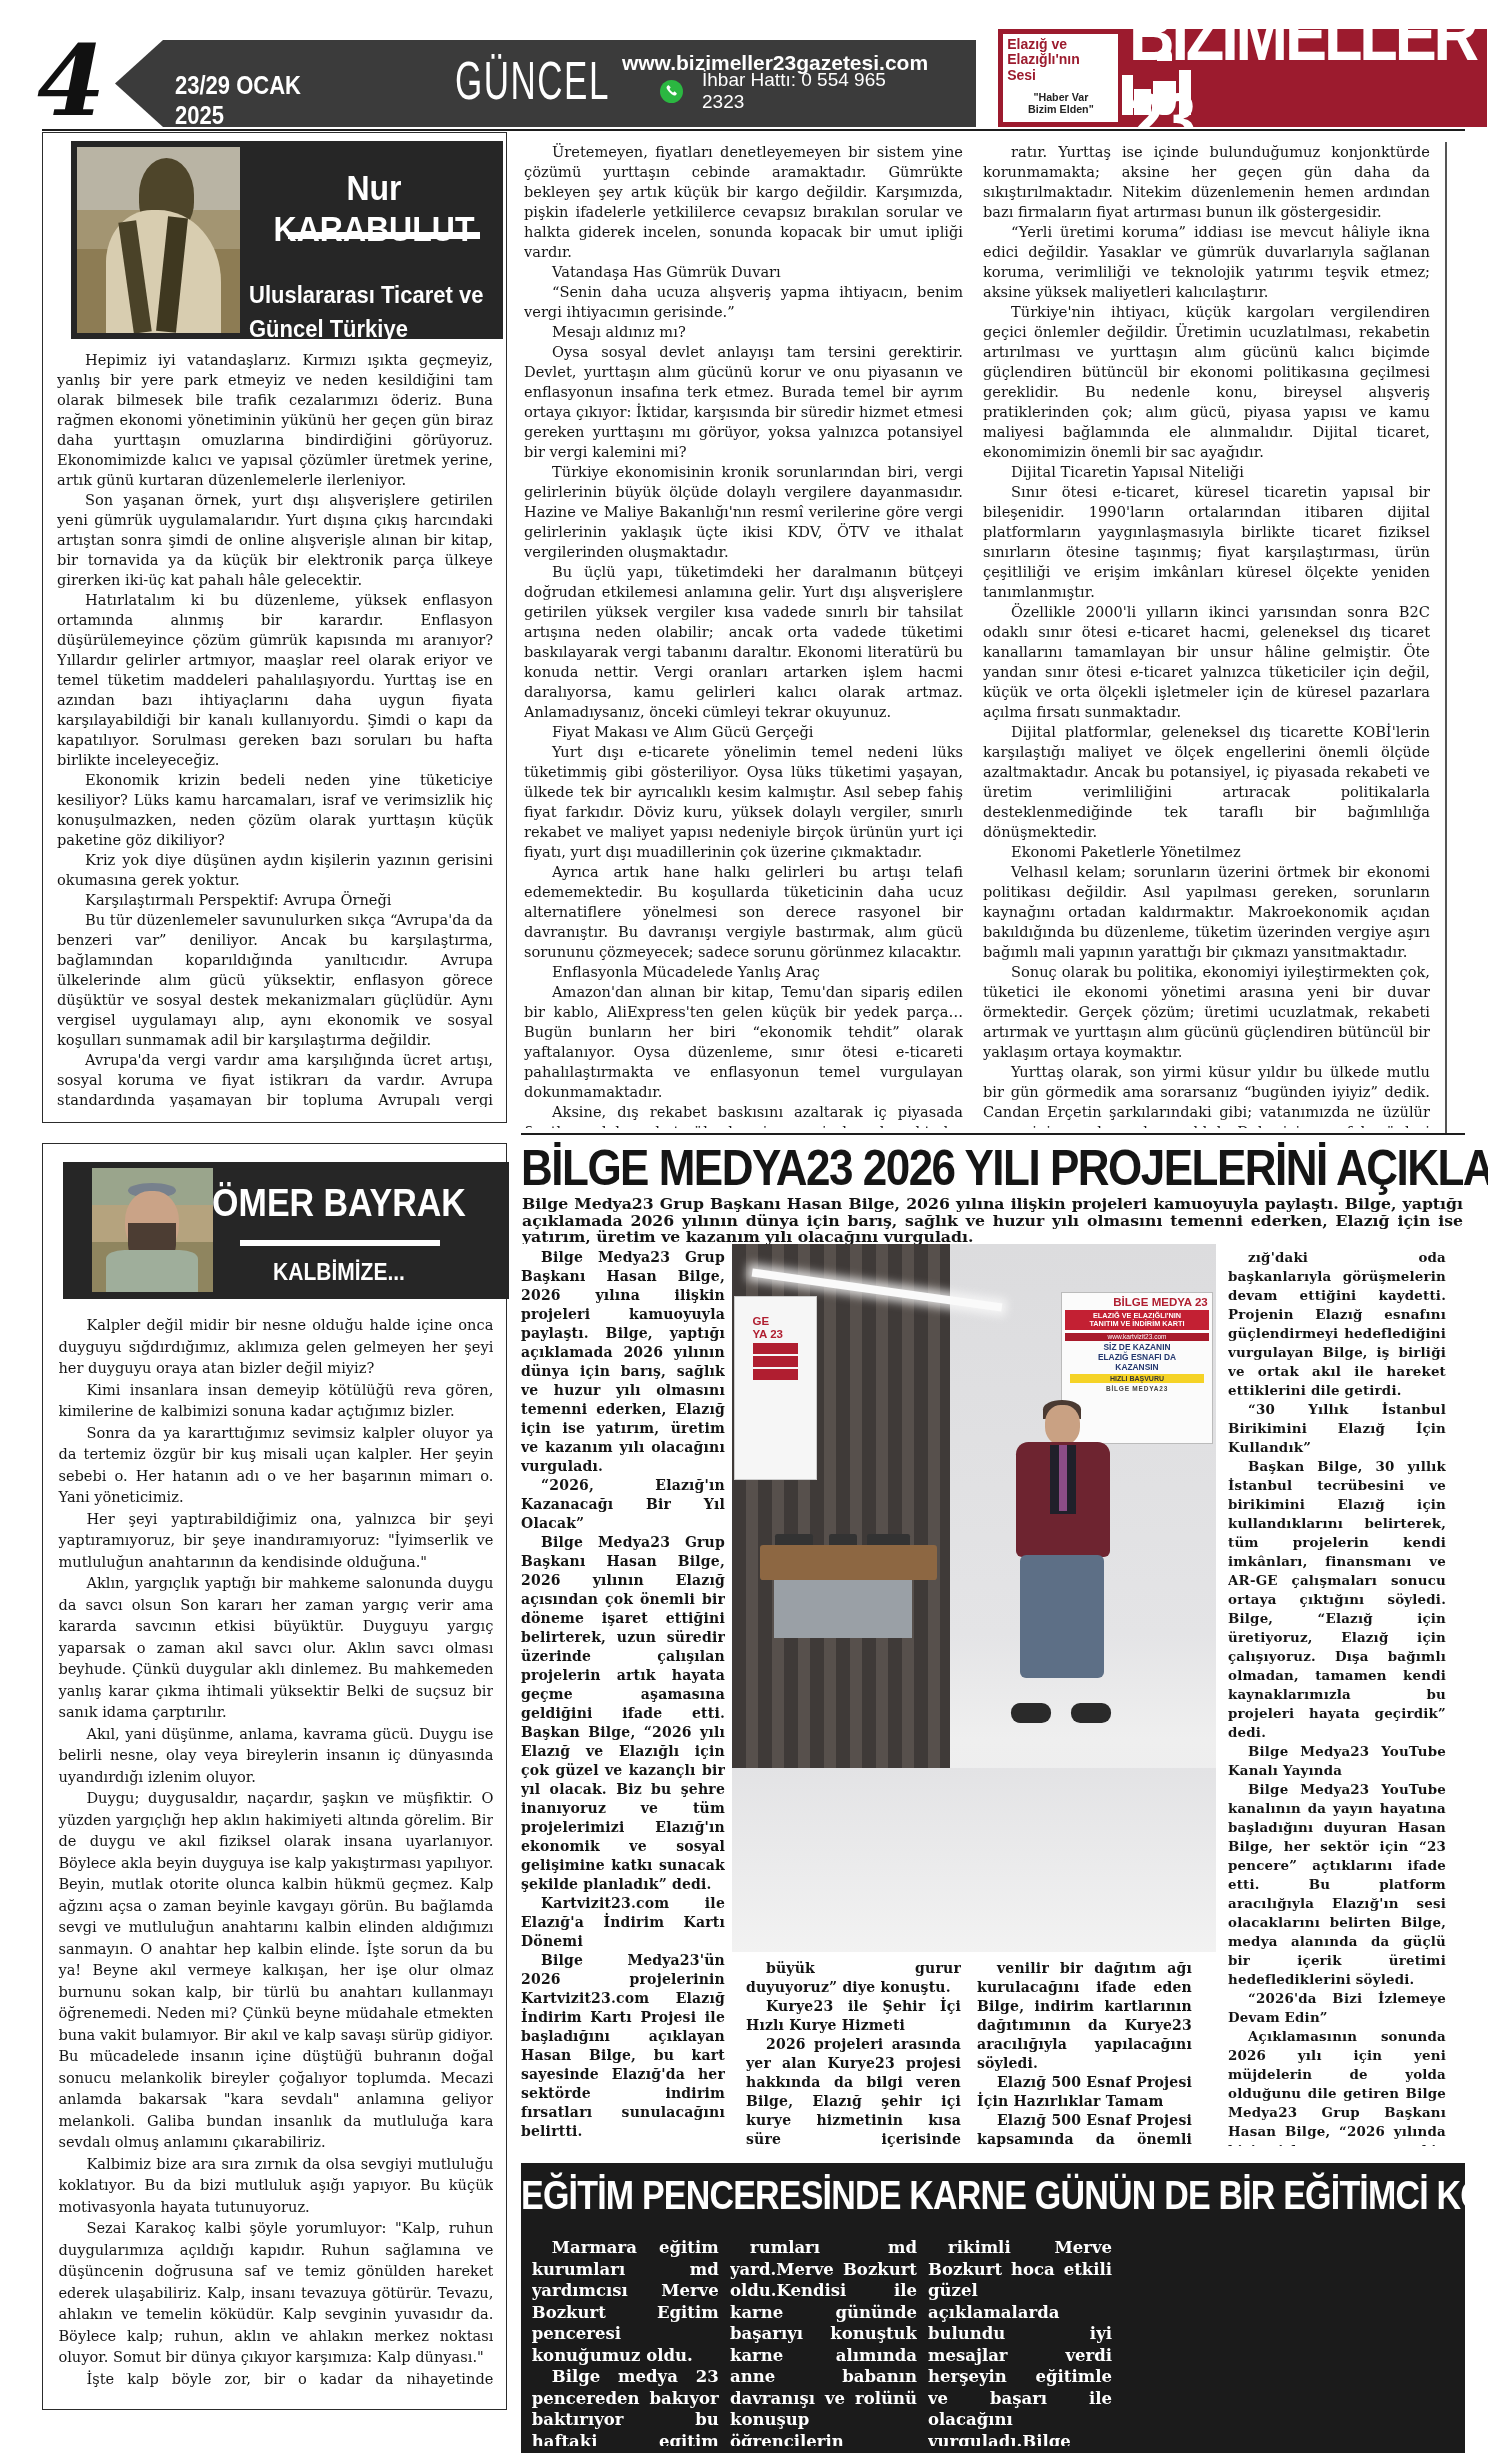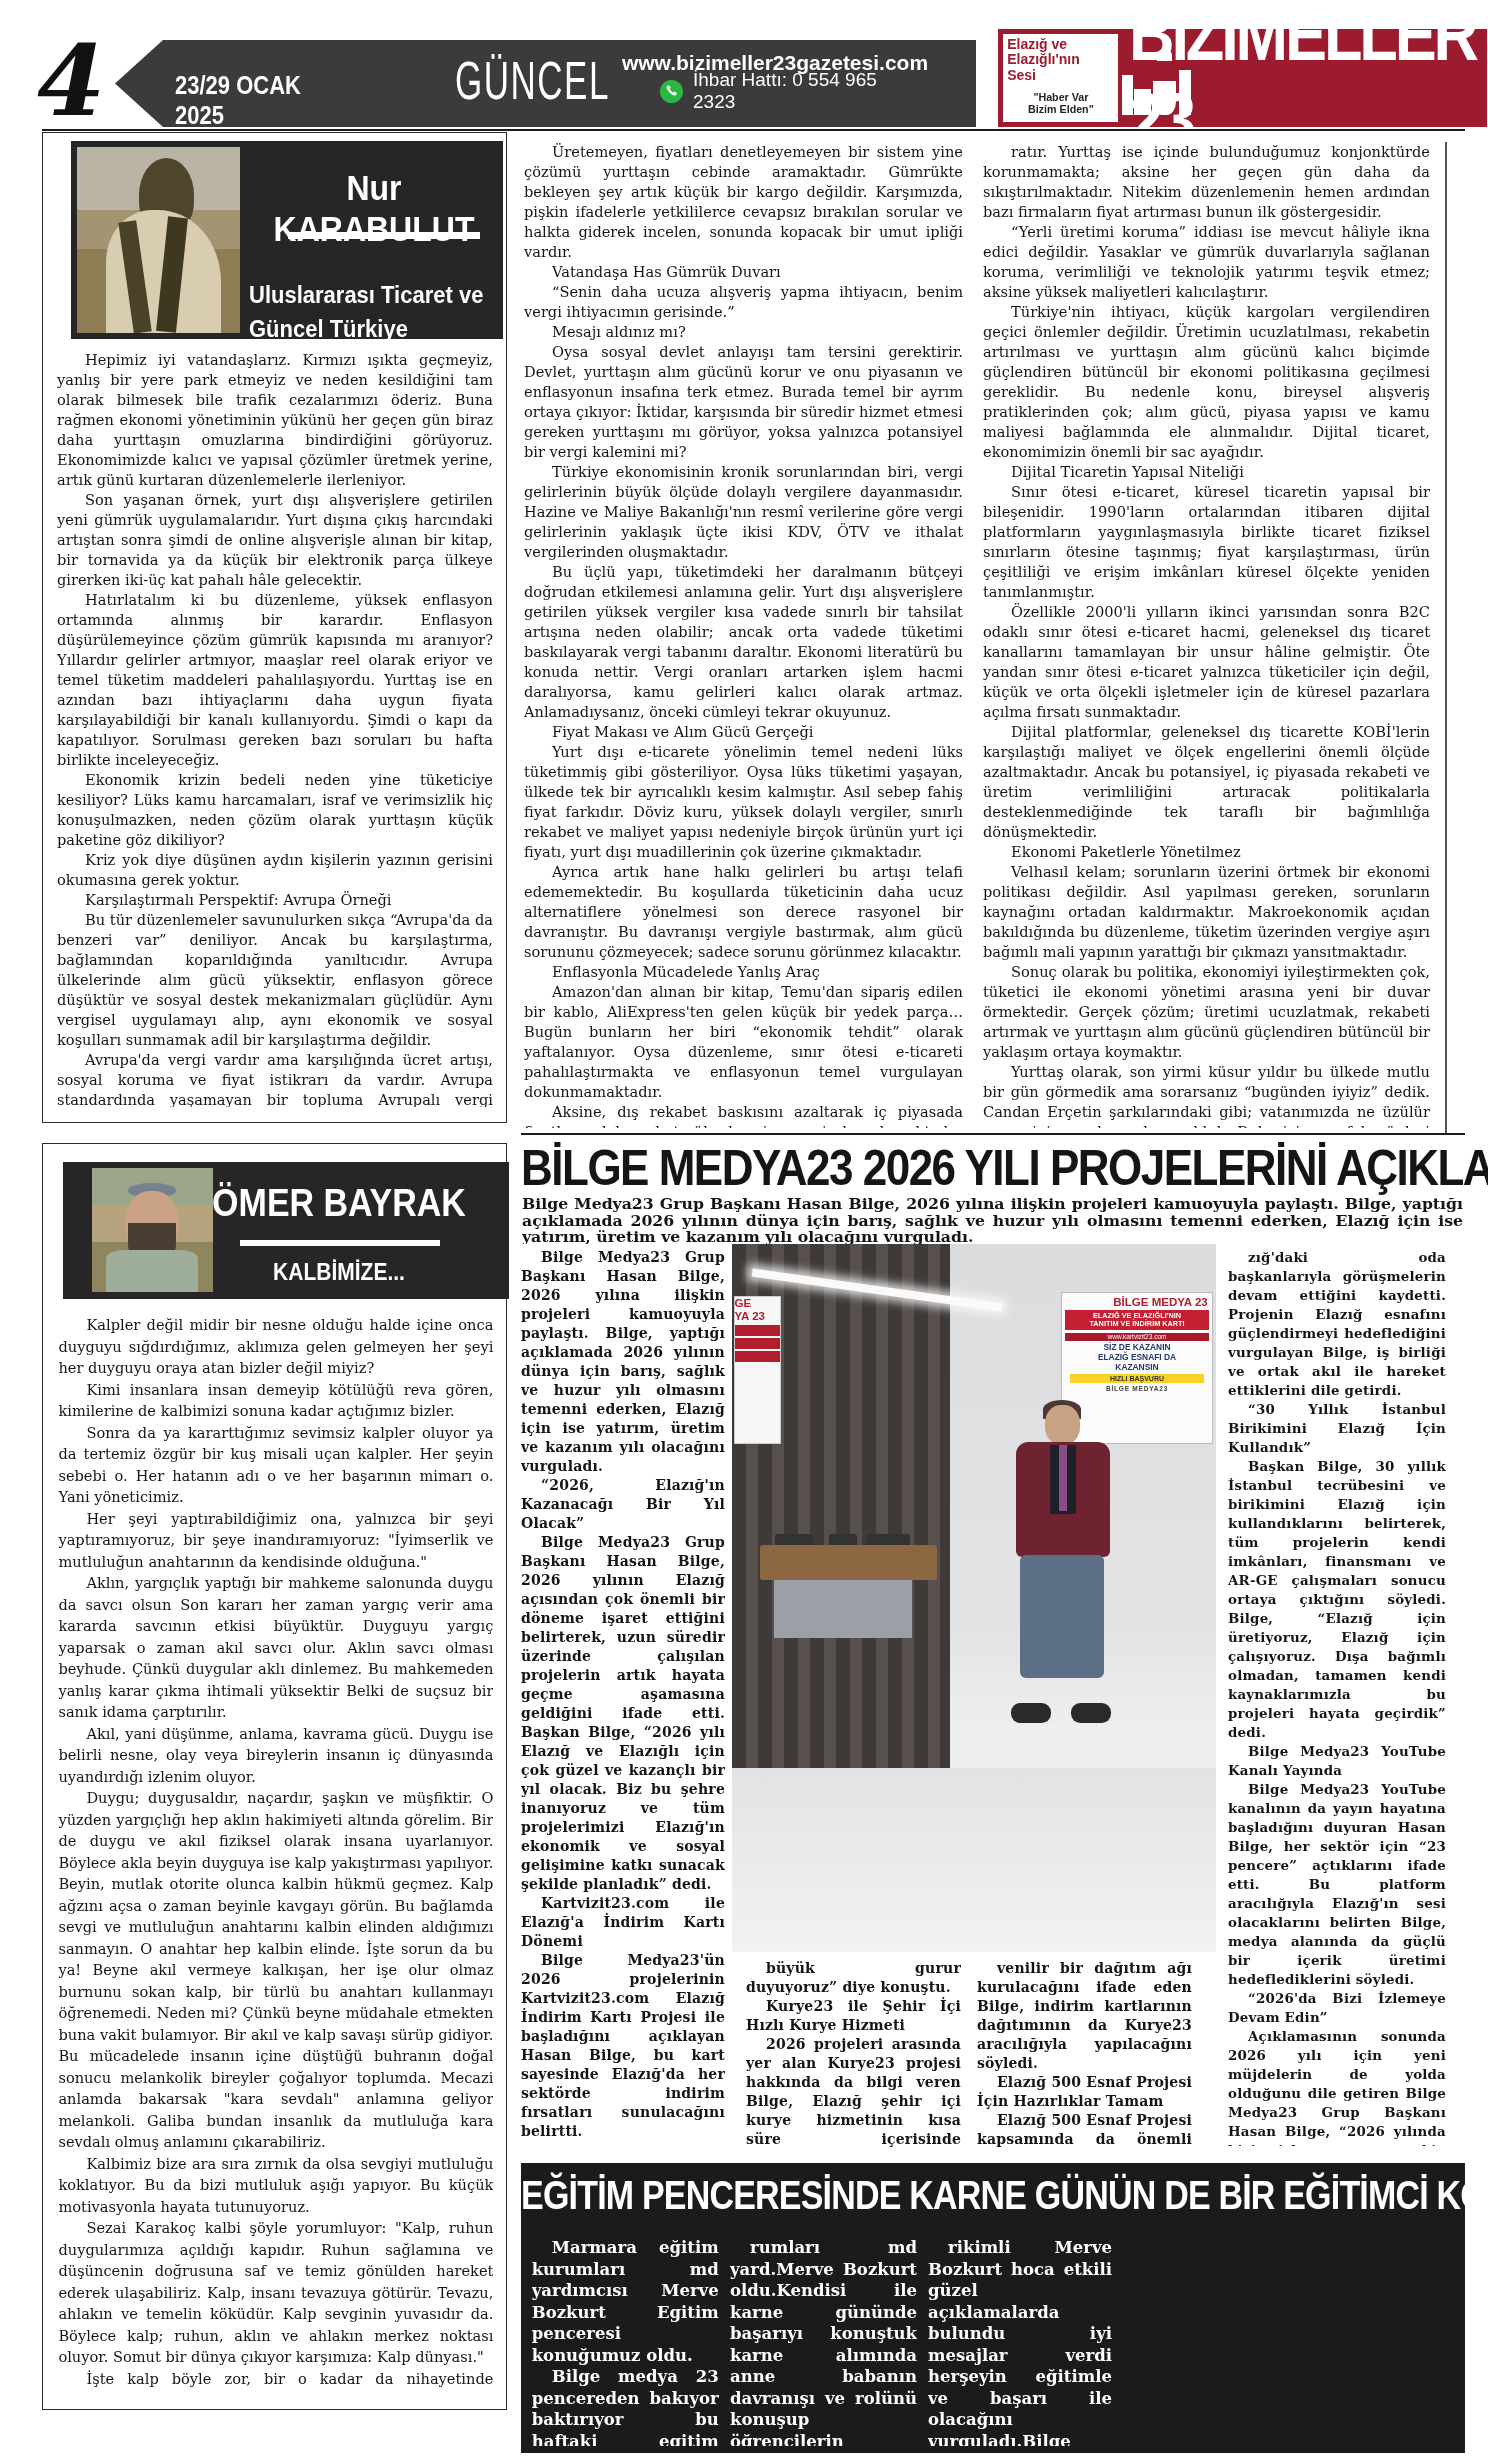--- a/index.html
+++ b/index.html
@@ -11,21 +11,21 @@
      clip-path:polygon(48px 0,100% 0,100% 100%,48px 100%,0 50%);}
   #pageno{left:37px;top:32px;width:84px;font-family:"DejaVu Serif",serif;
      font-style:italic;font-weight:bold;font-size:98px;color:#111;line-height:1;}
   #dateband{left:175px;top:71px;width:169px;color:#fff;font-family:"Liberation Sans",sans-serif;
      font-weight:bold;font-size:22px;letter-spacing:0px;transform:scaleY(1.15);transform-origin:left top;}
   #guncel{left:455px;top:49px;color:#fff;font-family:"Liberation Sans",sans-serif;
      font-weight:400;font-size:35px;letter-spacing:1.5px;transform:scaleY(1.55);transform-origin:left top;}
   #siteurl{left:614px;top:51px;width:322px;text-align:center;color:#fff;
      font-family:"Liberation Sans",sans-serif;font-weight:bold;font-size:21px;}
   #ihbarline{left:660px;top:77px;width:253px;height:28px;color:#fff;
-     font-family:"Liberation Sans",sans-serif;font-size:19px;display:flex;align-items:center;gap:10px;justify-content:center;}
+     font-family:"Liberation Sans",sans-serif;font-size:19px;display:flex;align-items:center;gap:19px;justify-content:center;}
   .wa{width:23px;height:23px;border-radius:50%;background:#2bb741;display:inline-flex;
       align-items:center;justify-content:center;flex:0 0 auto;}
   .wa svg{width:14px;height:14px;fill:#fff;}
   
   #masthead{left:998px;top:29px;width:489px;height:98px;background:#9c1b2e;}
   #mh-white{position:absolute;left:5.4px;top:4.6px;width:115px;height:88px;background:#fff;}
   .mh-red{font-family:"Liberation Sans",sans-serif;font-weight:bold;color:#9c1b2e;
      font-size:14px;line-height:15.4px;padding:3.1px 0 0 3.8px;}
   .mh-quote{font-family:"Liberation Sans",sans-serif;font-weight:bold;color:#222;
      font-size:10.7px;line-height:11.5px;text-align:center;margin-top:9.2px;}
@@ -65,21 +65,21 @@
   #bilgephoto{left:732px;top:1244px;width:484px;height:708px;background:
      linear-gradient(180deg,#dcdcde 0%,#e4e4e6 55%,#efefef 70%,#e9e9eb 100%);}
   #bp-curtain{position:absolute;left:0;top:0;width:45%;height:78%;
      background:repeating-linear-gradient(90deg,#3f3a38 0 14px,#57504c 14px 26px);}
   #bp-light{position:absolute;left:4%;top:6%;width:52%;height:7.7px;background:#fafafa;
      transform:rotate(8deg);box-shadow:0 0 9.2px 4.6px rgba(250,250,250,.8);}
   #bp-floor{position:absolute;left:0;bottom:0;width:100%;height:26%;
      background:linear-gradient(180deg,#e3e3e5,#f2f2f2);}
   #bp-poster-l{position:absolute;left:1.5px;top:52px;width:45px;height:146px;background:#f6f6f6;
      border:0.8px solid #ccc;font-family:"Liberation Sans",sans-serif;color:#b01e30;font-weight:bold;
-     font-size:11.5px;line-height:13px;padding:0;}
+     font-size:11.5px;line-height:13px;padding:18px;}
   #bp-poster-l .rb{background:#b01e30;height:10.7px;margin:2.3px 0;}
   #bp-banner{position:absolute;left:329px;top:48px;width:150px;height:150px;background:#fbfbfb;
      border:0.8px solid #bbb;font-family:"Liberation Sans",sans-serif;text-align:center;}
   #bp-banner .t1{color:#b01e30;font-weight:bold;font-size:11.5px;margin-top:3.1px;padding-left:47px;}
   #bp-banner .red{background:#c32033;color:#fff;font-weight:bold;font-size:7.3px;line-height:8.4px;
      margin:2.3px 3.1px;padding:1.5px 0;}
   #bp-banner .url{color:#fff;background:#a81a2b;font-size:6.5px;margin:0 3.1px;padding:0.8px 0;}
   #bp-banner .k{color:#23366e;font-weight:bold;font-size:8.4px;line-height:9.6px;margin-top:2.3px;}
   #bp-banner .y{background:#f5d327;color:#333;font-weight:bold;font-size:7px;margin:2.3px 7.7px 0 7.7px;padding:0.8px 0;}
   #bp-banner .f{color:#444;font-weight:bold;font-size:6.5px;letter-spacing:0.8px;margin-top:2.3px;}

